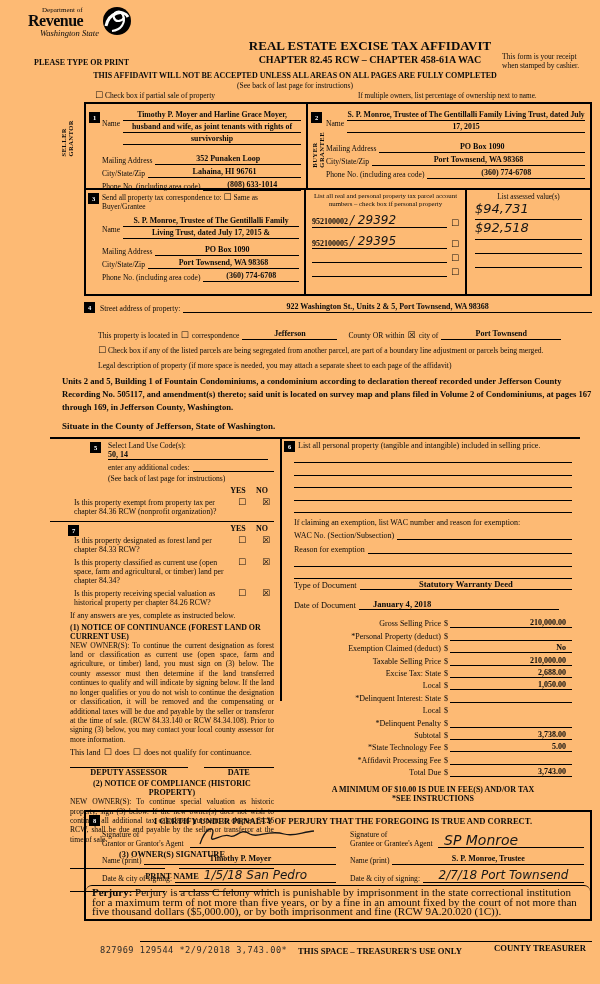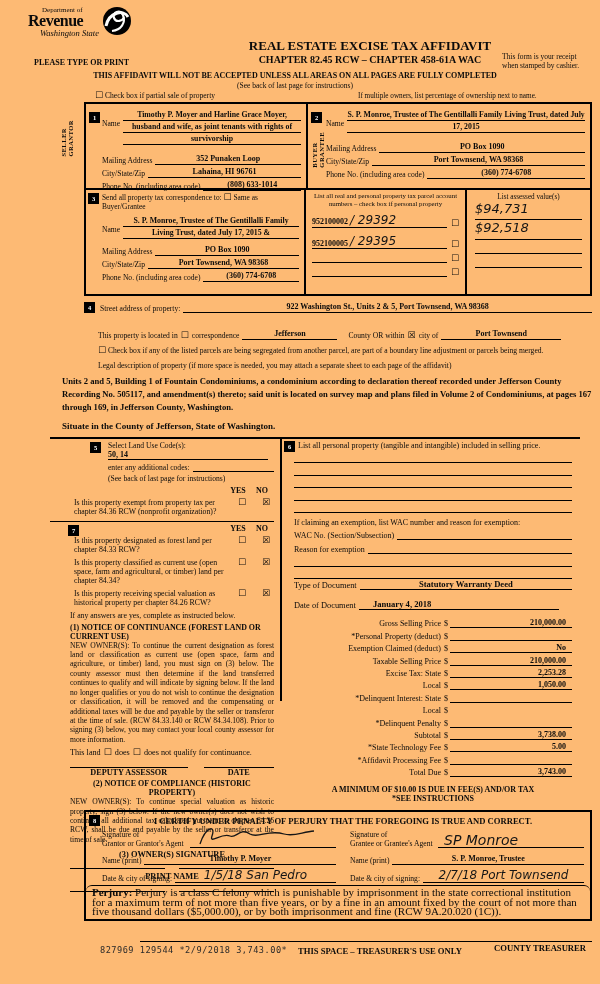--- a/index.html
+++ b/index.html
@@ -331,21 +331,21 @@
             <span class="mline">No</span>
           </div>
         <div class="mrow">
             <span class="mlabel">Taxable Selling Price</span>
             <span class="mdollar">$</span>
             <span class="mline">210,000.00</span>
           </div>
         <div class="mrow">
             <span class="mlabel">Excise Tax:  State</span>
             <span class="mdollar">$</span>
-            <span class="mline">2,253.28</span>
+            <span class="mline">2,688.00</span>
           </div>
         <div class="mrow">
             <span class="mlabel">Local</span>
             <span class="mdollar">$</span>
             <span class="mline">1,050.00</span>
           </div>
         <div class="mrow">
             <span class="mlabel">*Delinquent Interest:  State</span>
             <span class="mdollar">$</span>
             <span class="mline"></span>

